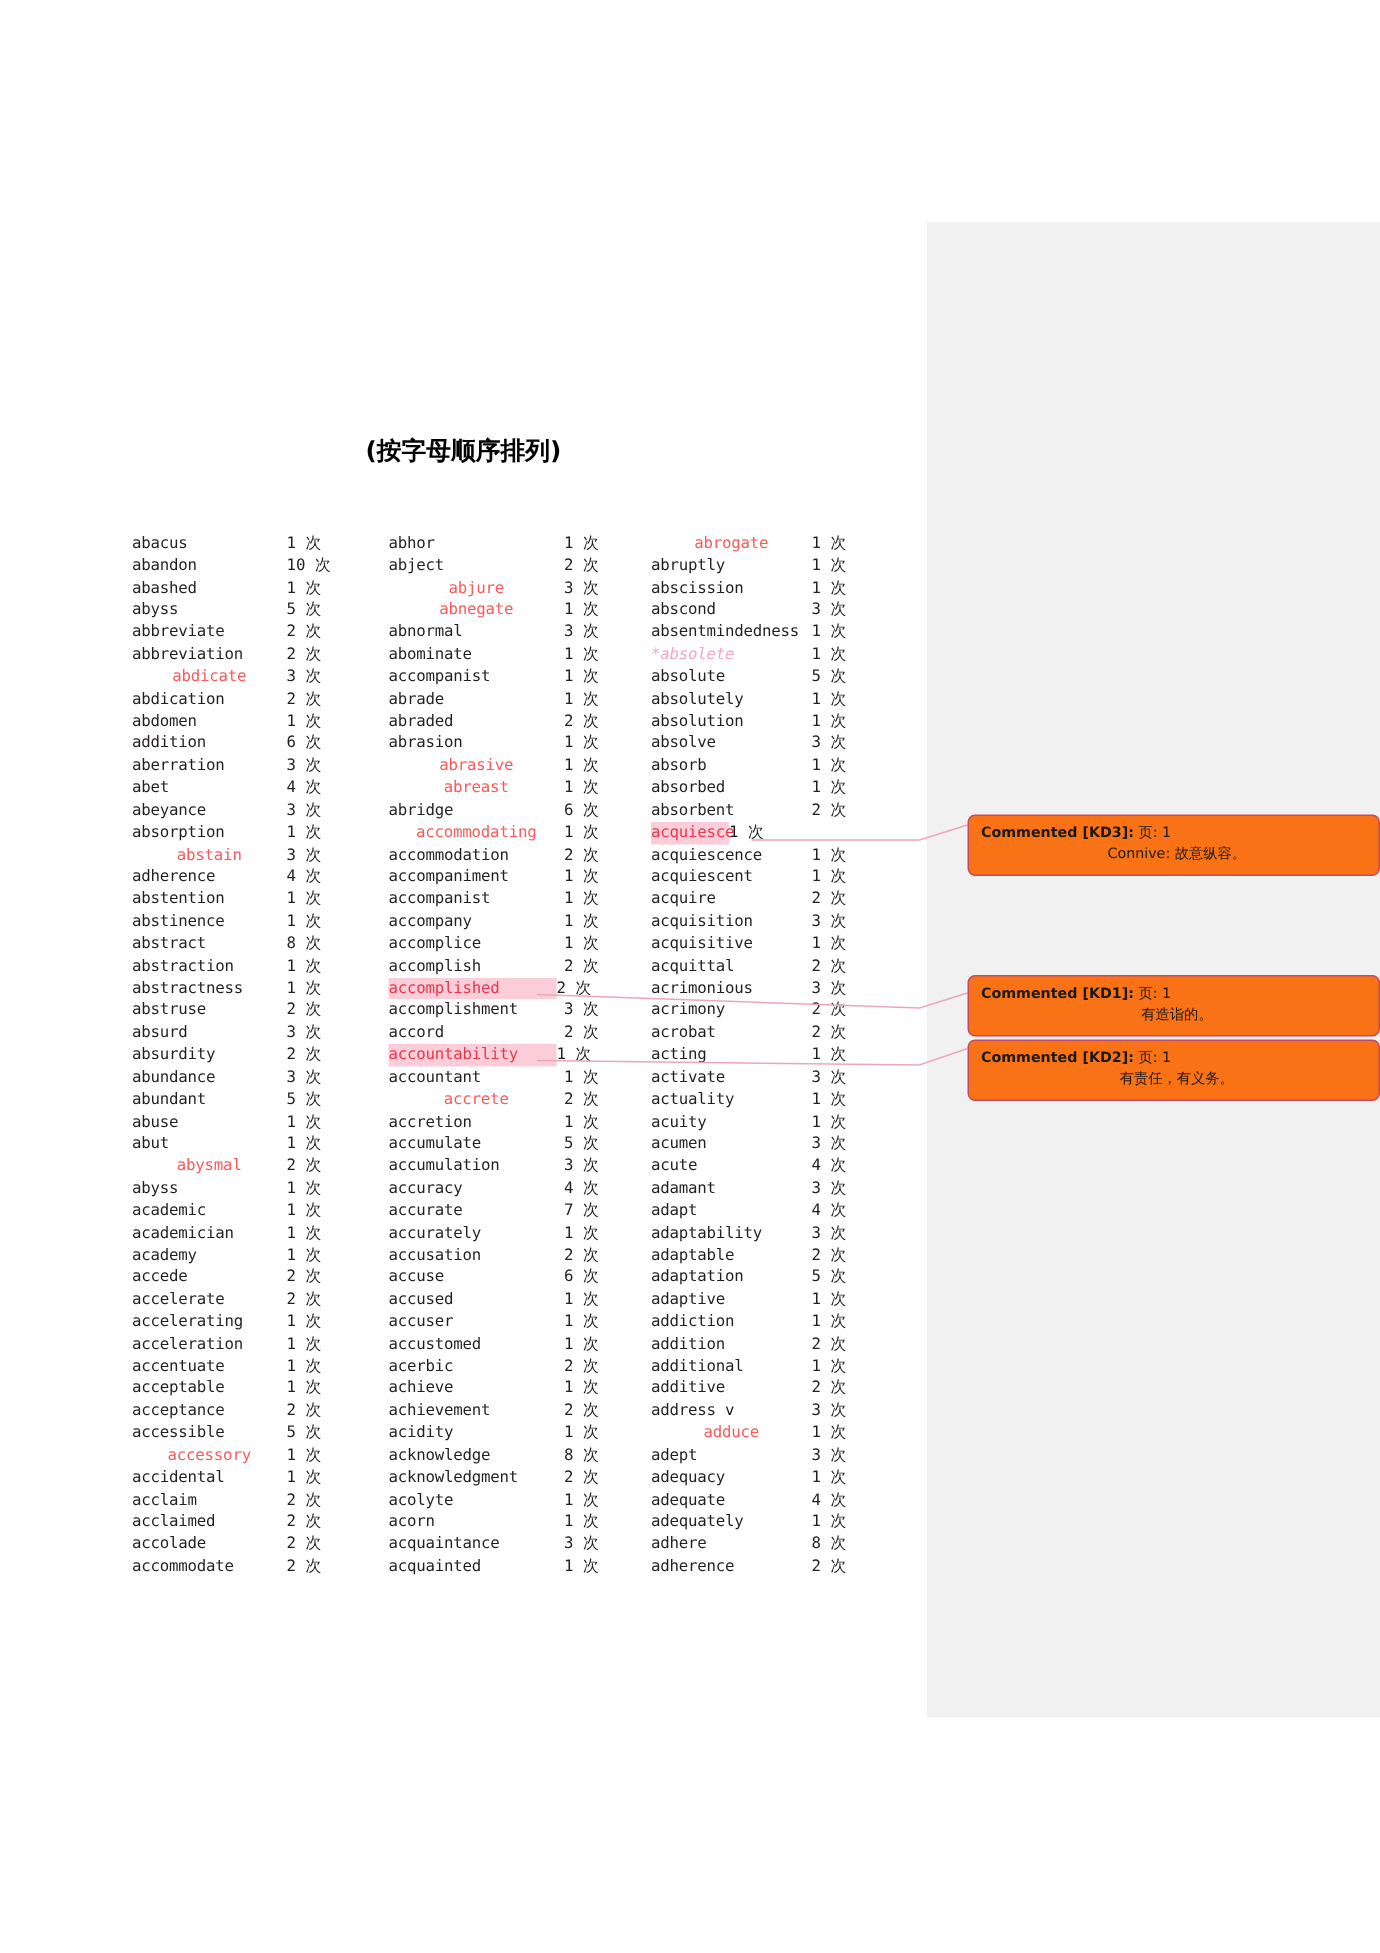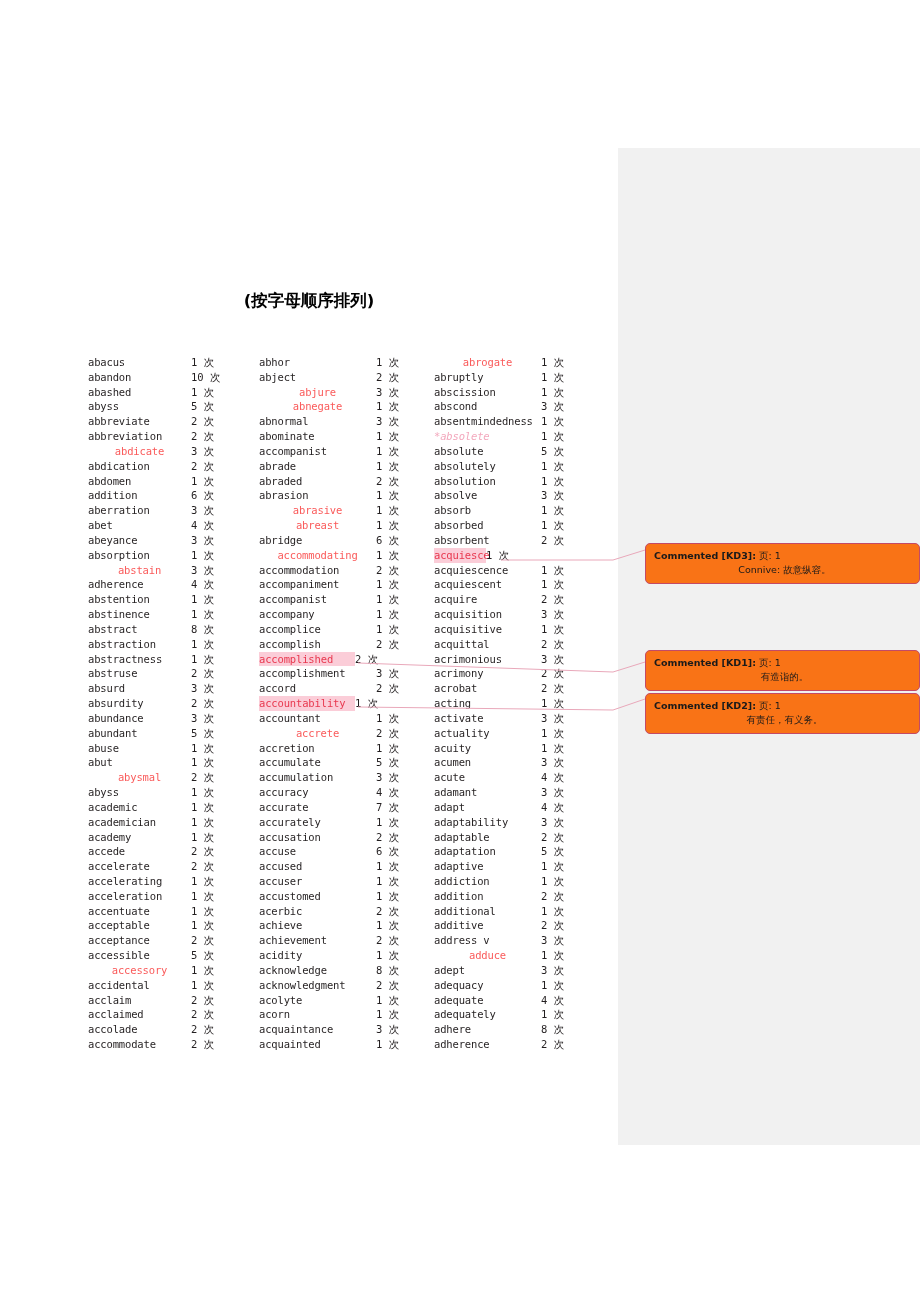--- a/index.html
+++ b/index.html
@@ -95,21 +95,21 @@
 
   
   .word-row.anchor .w-term {
     background: #fbcdd8;
     color: #e8384f;
     display: inline-block;
     padding: 1px 0 1px 0;
     box-sizing: border-box;
     line-height: 12.8px;
   }
-  .word-col:nth-child(2) .word-row.anchor .w-term { width: 96px; }
+  .word-col:nth-child(2) .word-row.anchor .w-term { width: 112px; }
   .word-col:nth-child(3) .word-row.anchor .w-term { width: 52px; }
 
   
   #leaders {
     position: absolute;
     left: 0;
     top: 0;
     width: 920px;
     height: 1302px;
     pointer-events: none;

